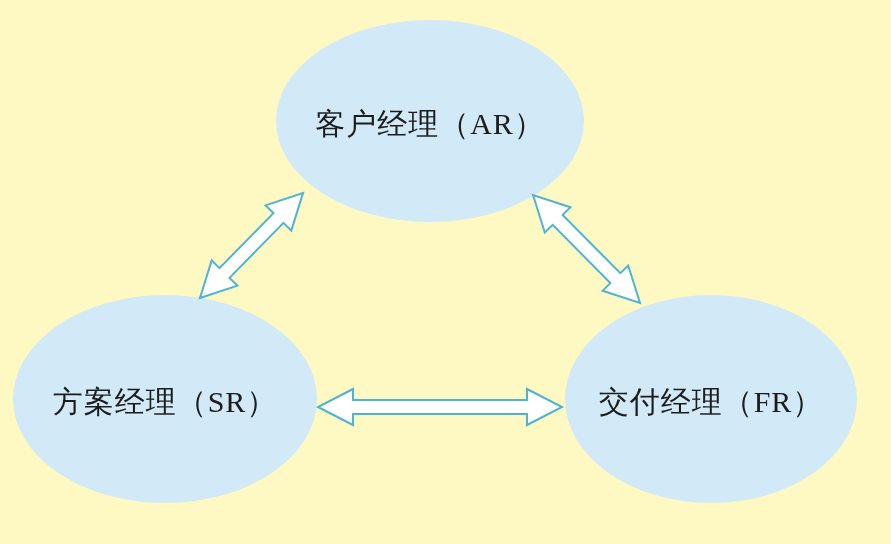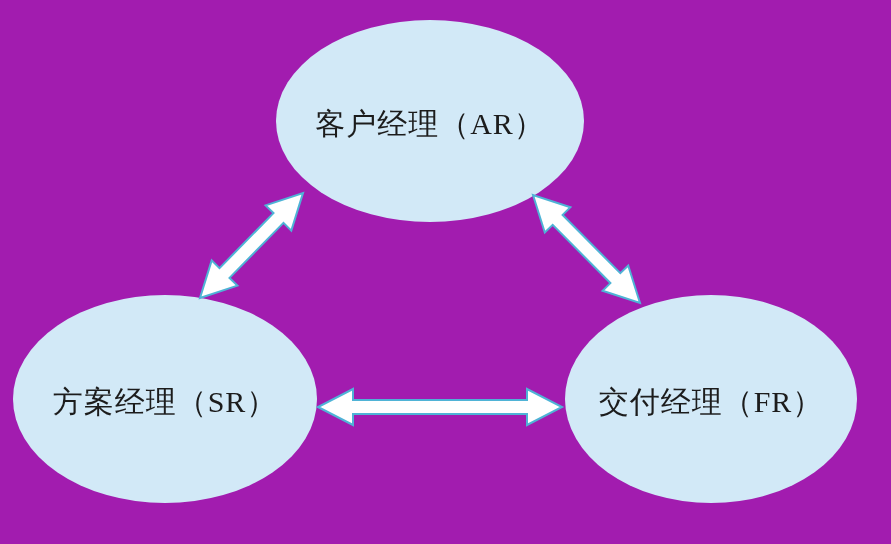--- a/index.html
+++ b/index.html
@@ -1,20 +1,20 @@
 <!DOCTYPE html>
 <html><head>
 <meta charset="utf-8">
 <style>
   html, body { margin: 0; padding: 0; background: #ffffff; }
   .canvas-wrap {
     position: relative;
     width: 891px;
     height: 544px;
-    background: #a21caf;
+    background: #fef9c3;
     overflow: hidden;
     font-family: "Liberation Serif", "DejaVu Serif", serif;
   }
   svg { display: block; }
   text.node-label {
     font-family: "Liberation Serif", "DejaVu Serif", serif;
     font-size: 30px;
     fill: #1c1c1c;
     letter-spacing: 1px;
   }

